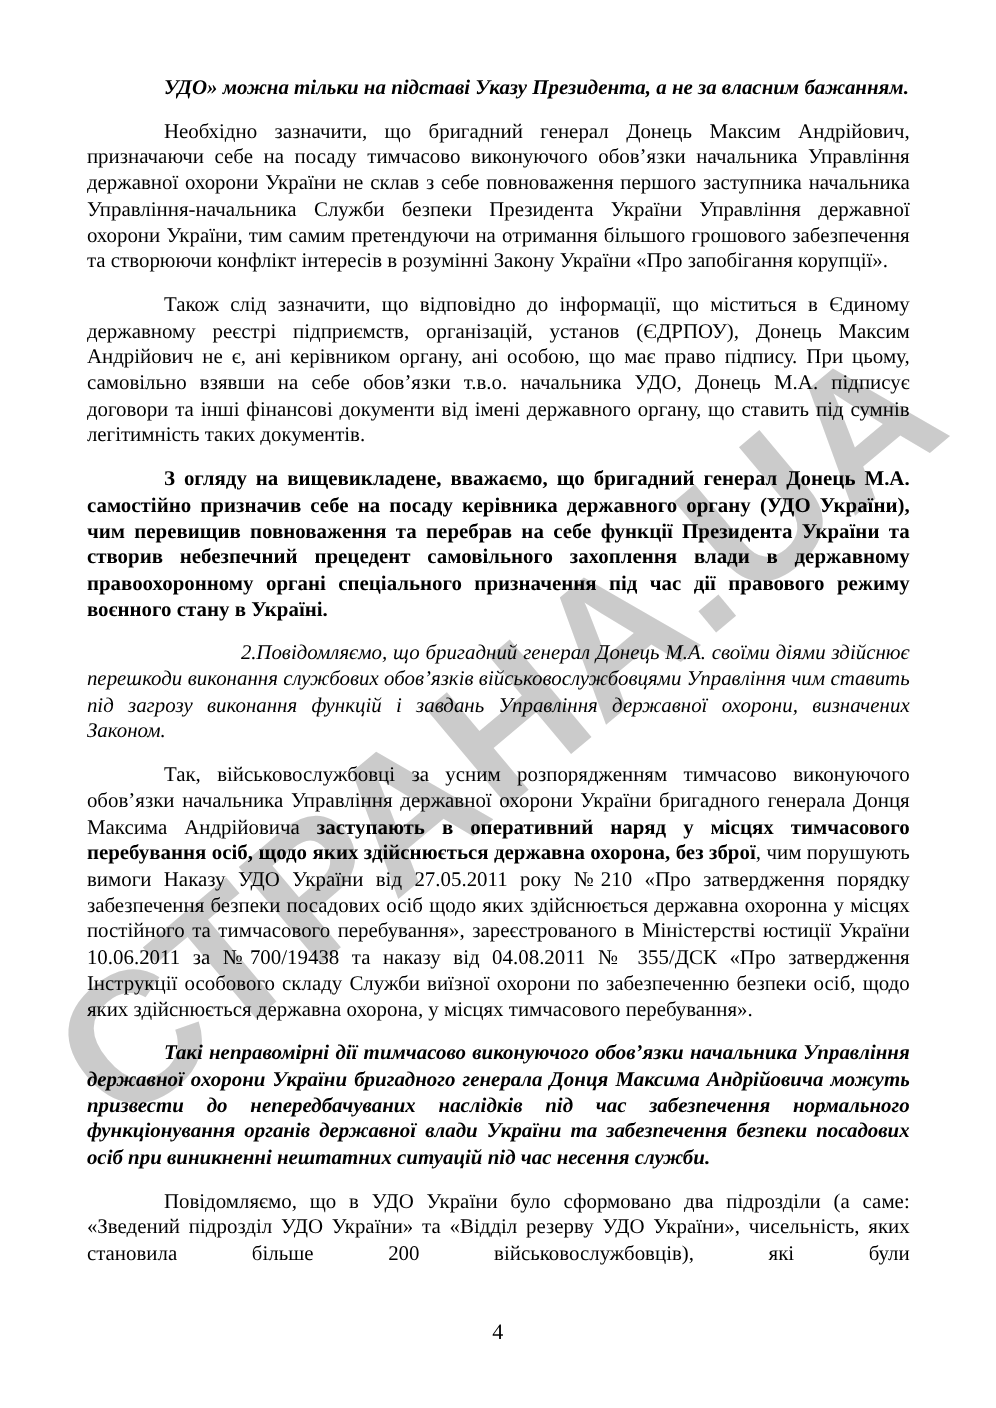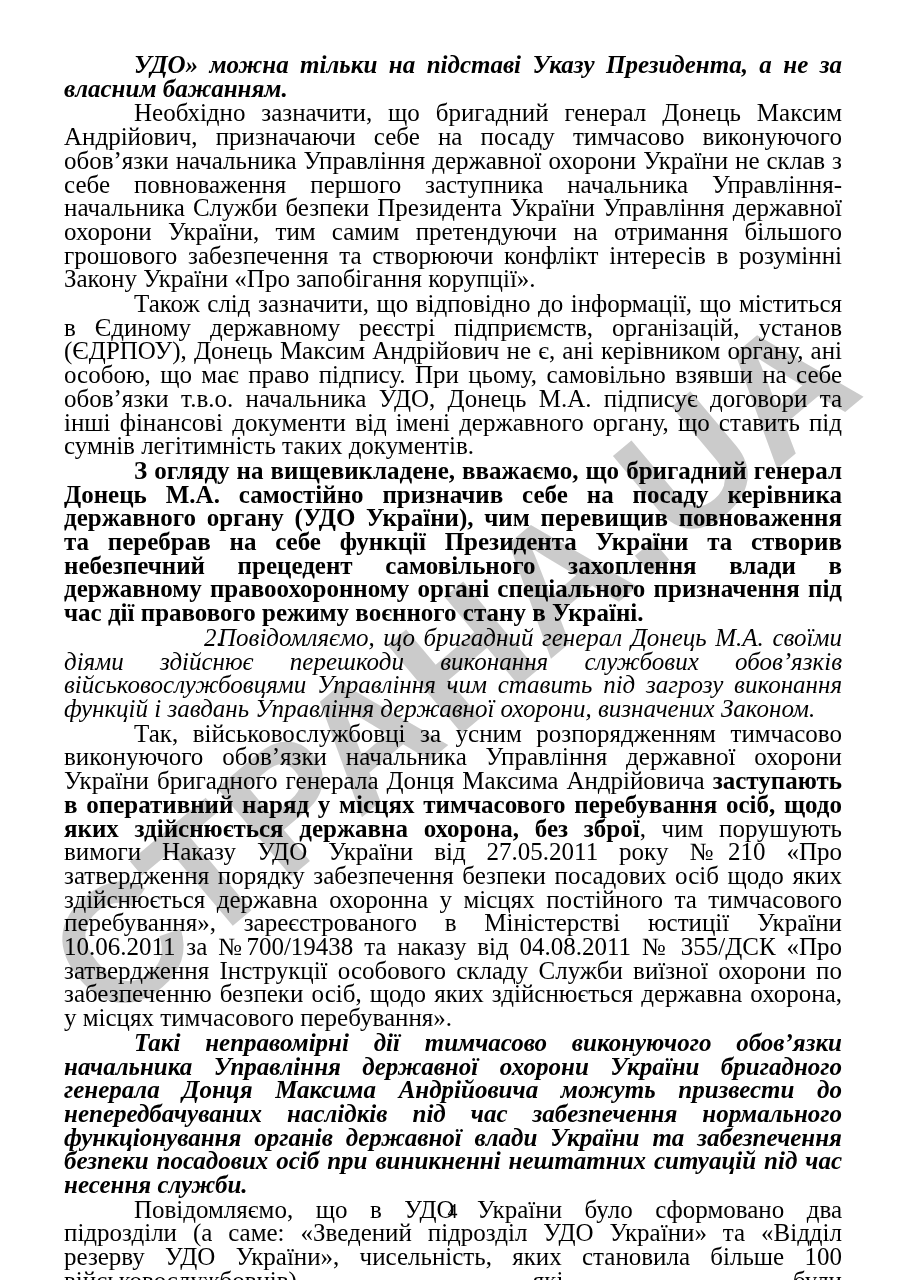--- a/index.html
+++ b/index.html
@@ -38,25 +38,25 @@
     pointer-events: none;
   }
   .content {
     position: absolute;
     left: 63px;
     top: 52px;
     width: 780px;
     z-index: 1;
   }
   .par {
-    margin: 1px;
+    margin: 16px;
     padding: 0;
     text-align: justify;
     text-indent: 70px;
-    font-size: 25px;
+    font-size: 19px;
     line-height: 23.7px;
   }
   .par.justify-last {
     text-align-last: justify;
   }
   .b { font-weight: bold; }
   .i { font-style: italic; }
   .par-num {
     display: inline-block;
     width: 84px;
@@ -84,20 +84,20 @@
 
   <main class="content">
 
   <p class="par"><span class="b i">УДО» можна тільки на підставі Указу Президента, а не за власним бажанням.</span></p>
       <p class="par"><span>Необхідно зазначити, що бригадний генерал Донець Максим Андрійович, призначаючи себе на посаду тимчасово виконуючого обов’язки начальника Управління державної охорони України не склав з себе повноваження першого заступника начальника Управління-начальника Служби безпеки Президента України Управління державної охорони України, тим самим претендуючи на отримання більшого грошового забезпечення та  створюючи конфлікт інтересів в розумінні Закону України «Про запобігання корупції».</span></p>
       <p class="par"><span>Також слід зазначити, що відповідно до інформації, що міститься в Єдиному державному реєстрі підприємств, організацій, установ (ЄДРПОУ), Донець Максим Андрійович не є, ані керівником органу, ані особою, що має право підпису. При цьому, самовільно взявши на себе обов’язки т.в.о. начальника УДО, Донець М.А. підписує договори та інші фінансові документи від імені державного органу, що ставить під сумнів легітимність таких документів.</span></p>
       <p class="par"><span class="b">З огляду на вищевикладене, вважаємо, що бригадний генерал Донець М.А. самостійно призначив себе на посаду керівника державного органу (УДО України), чим перевищив повноваження та перебрав на себе функції Президента України та створив небезпечний прецедент самовільного захоплення влади в державному правоохоронному органі спеціального призначення під час дії правового режиму воєнного стану в Україні.</span></p>
       <p class="par"><span class="par-num">2.</span><span class="i">Повідомляємо, що бригадний генерал Донець М.А. своїми діями здійснює перешкоди виконання службових обов’язків військовослужбовцями Управління чим ставить під загрозу виконання функцій і завдань Управління державної охорони, визначених Законом.</span></p>
       <p class="par"><span>Так, військовослужбовці за усним розпорядженням тимчасово виконуючого обов’язки начальника Управління державної охорони України бригадного генерала Донця Максима Андрійовича </span><span class="b">заступають в оперативний наряд у місцях тимчасового перебування осіб, щодо яких здійснюється державна охорона, без зброї</span><span>, чим порушують вимоги Наказу УДО України від 27.05.2011 року №210 «Про затвердження порядку забезпечення безпеки посадових осіб щодо яких здійснюється державна охоронна у місцях постійного та тимчасового перебування», зареєстрованого в Міністерстві юстиції України 10.06.2011 за №700/19438 та наказу від 04.08.2011 № 355/ДСК «Про затвердження Інструкції особового складу Служби виїзної охорони по забезпеченню безпеки осіб, щодо яких здійснюється державна охорона, у місцях тимчасового перебування».</span></p>
       <p class="par"><span class="b i">Такі неправомірні дії тимчасово виконуючого обов’язки начальника Управління державної охорони України бригадного генерала Донця Максима Андрійовича можуть призвести до непередбачуваних наслідків під час забезпечення нормального функціонування органів державної влади України та забезпечення безпеки посадових осіб при виникненні нештатних ситуацій під час несення служби.</span></p>
-      <p class="par justify-last"><span>Повідомляємо, що в УДО України було сформовано два підрозділи (а саме: «Зведений підрозділ УДО України» та «Відділ резерву УДО України», чисельність, яких становила більше 100 військовослужбовців), які були</span></p>
+      <p class="par justify-last"><span>Повідомляємо, що в УДО України було сформовано два підрозділи (а саме: «Зведений підрозділ УДО України» та «Відділ резерву УДО України», чисельність, яких становила більше 200 військовослужбовців), які були</span></p>
     </main>
 
   <div class="page-footer">
     <span class="page-number">4</span>
   </div>
 
 </div>
 
 </body></html>

